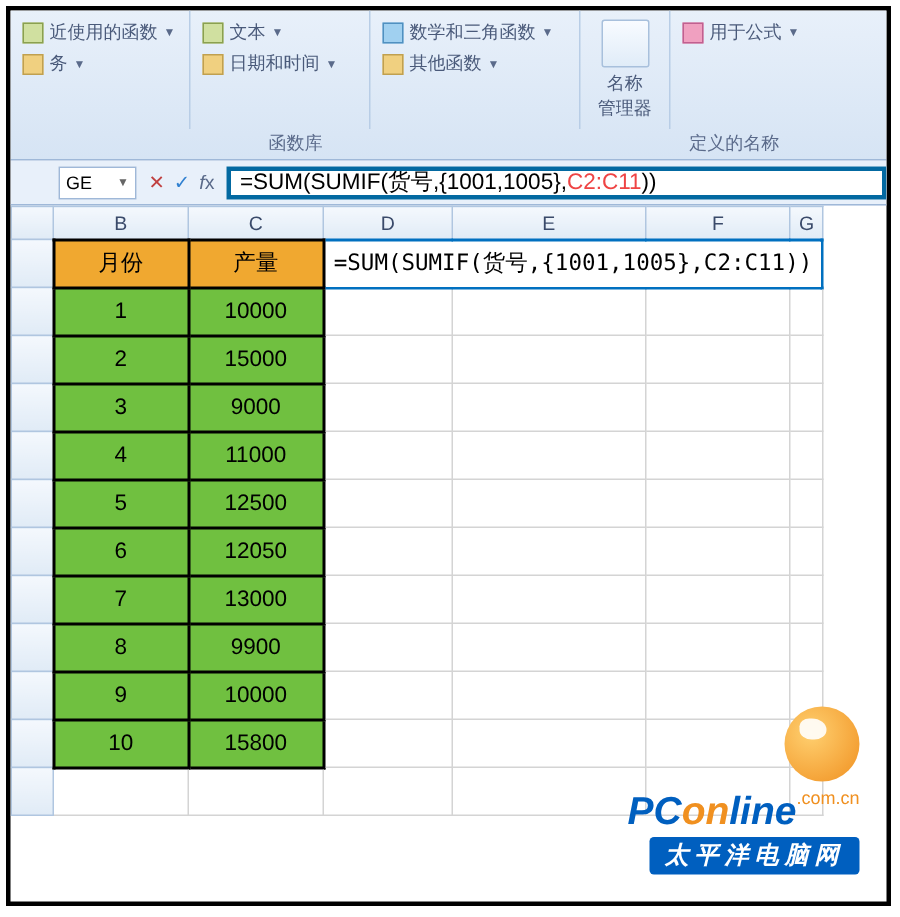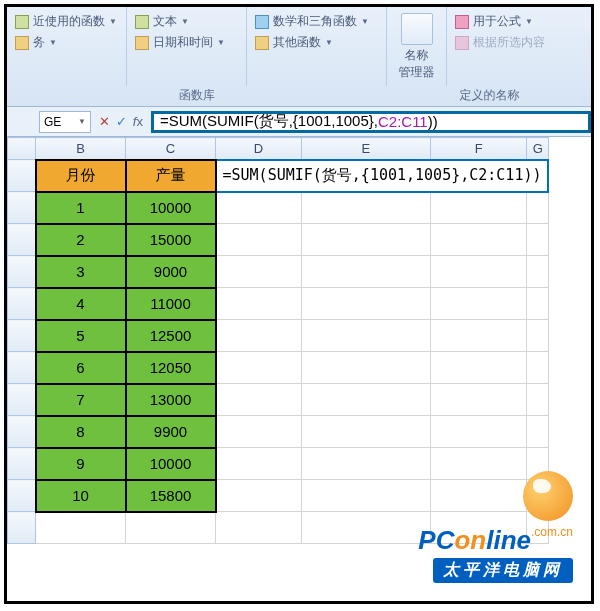--- a/index.html
+++ b/index.html
@@ -14,21 +14,21 @@
 .riconC { width:14px; height:14px; background:#a0d0f0; border:1px solid #5090c0; display:inline-block; }
 .riconD { width:14px; height:14px; background:#f0a0c0; border:1px solid #c06090; display:inline-block; }
 .ngrmgr { width:32px; height:32px; background:linear-gradient(#f8fbff,#e0ecf8); border:1px solid #a8c0dc; border-radius:2px; margin:2px auto; }
 .glabel { position:absolute; bottom:2px; left:0; right:0; text-align:center; font-size:12px; color:#5a6a8a; }
 .fbarwrap { display:flex; align-items:center; background:#e8f0fa; border-bottom:1px solid #9fb8d8; height:30px;padding-left:28px; }
 .namebox { width:52px; height:22px; background:#fff; border:1px solid #9fb8d8; margin-left:4px; padding:2px 4px; font-size:12px; display:flex; align-items:center; }
 .namebox .ndd { margin-left:auto; font-size:8px; color:#666; }
 .fbtns { display:flex; gap:6px; padding:0 8px; font-size:13px; color:#5a6a8a; }
 .fbtns span { cursor:pointer; }
 .fbar { flex:1; height:22px; background:#fff; border:3px solid #0369a1; padding:2px 6px; font-size:15px; font-family:Consolas,monospace; display:flex; align-items:center; }
-.fbar .rref { color:#a21caf; }
+.fbar .rref { color:#ef4444; }
 .gridwrap { position:relative; overflow:hidden; }
 table.grid { border-collapse:collapse; table-layout:fixed; }
 table.grid th.ch { background:linear-gradient(#f4f8fd,#e0ebf6); border:1px solid #b0c6e0; height:22px; font-weight:normal; font-size:13px; color:#3a4a6a; text-align:center; }
 table.grid th.rh { background:linear-gradient(#f4f8fd,#e0ebf6); border:1px solid #b0c6e0; width:28px; font-weight:normal; font-size:13px; color:#3a4a6a; text-align:center; }
 table.grid td { border:1px solid #d4d4d4; height:32px; font-size:15px; padding:0 6px; background:#fff; }
 td.ghdr { background:#f0a830 !important; border:2px solid #000 !important; text-align:center; font-size:16px; color:#000;font-family:Liberation Mono, monospace; }
 td.gcell { background:#70c040 !important; border:2px solid #000 !important; text-align:center; font-size:15px; color:#000; }
 td.active { border:2px solid #0070c0 !important; position:relative; }
 .ftxt { font-family:Consolas,monospace; font-size:15px; white-space:nowrap; }
 .logo { position:absolute; right:18px; bottom:18px; text-align:right; }
@@ -86,24 +86,20 @@
           <div>名称</div>
           <div>管理器</div>
         </div>
   </div>
   <div class="rgrp" style="left:440px;width:150px;border-right:none">
     <div class="item">
           <span class="riconD"></span>
           <span>用于公式</span>
           <span class="dd">▼</span>
         </div>
-    <div class="item" style="color:#a0aac0">
-          <span class="riconD" style="opacity:.5"></span>
-          <span>根据所选内容</span>
-        </div>
   </div>
   <div class="glabel" style="left:0;width:380px">函数库</div>
   <div class="glabel" style="left:380px;width:205px">定义的名称</div>
  </div>
 
  <div class="fbarwrap">
    <div class="namebox">
         <span>GE</span>
         <span class="ndd">▼</span>
       </div>

